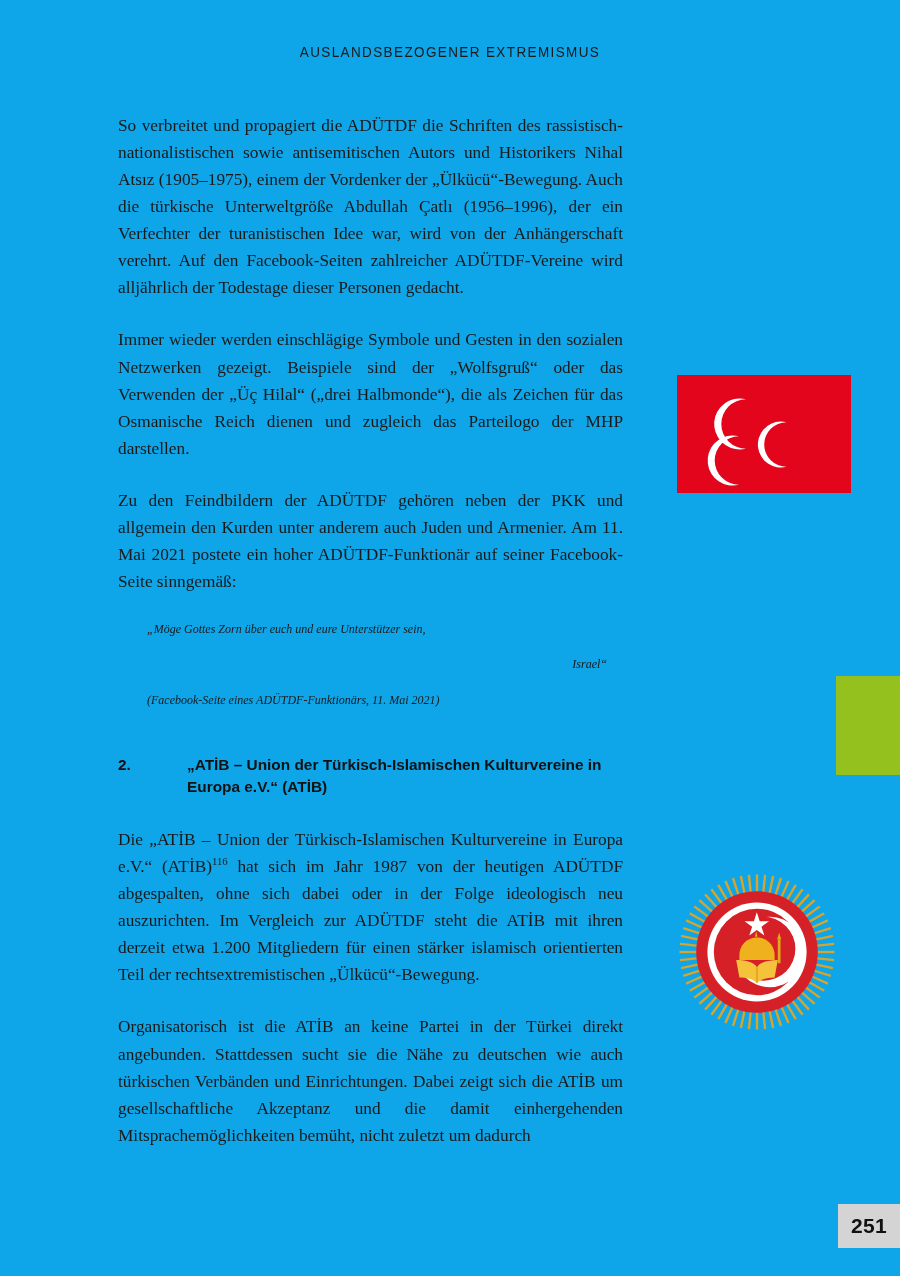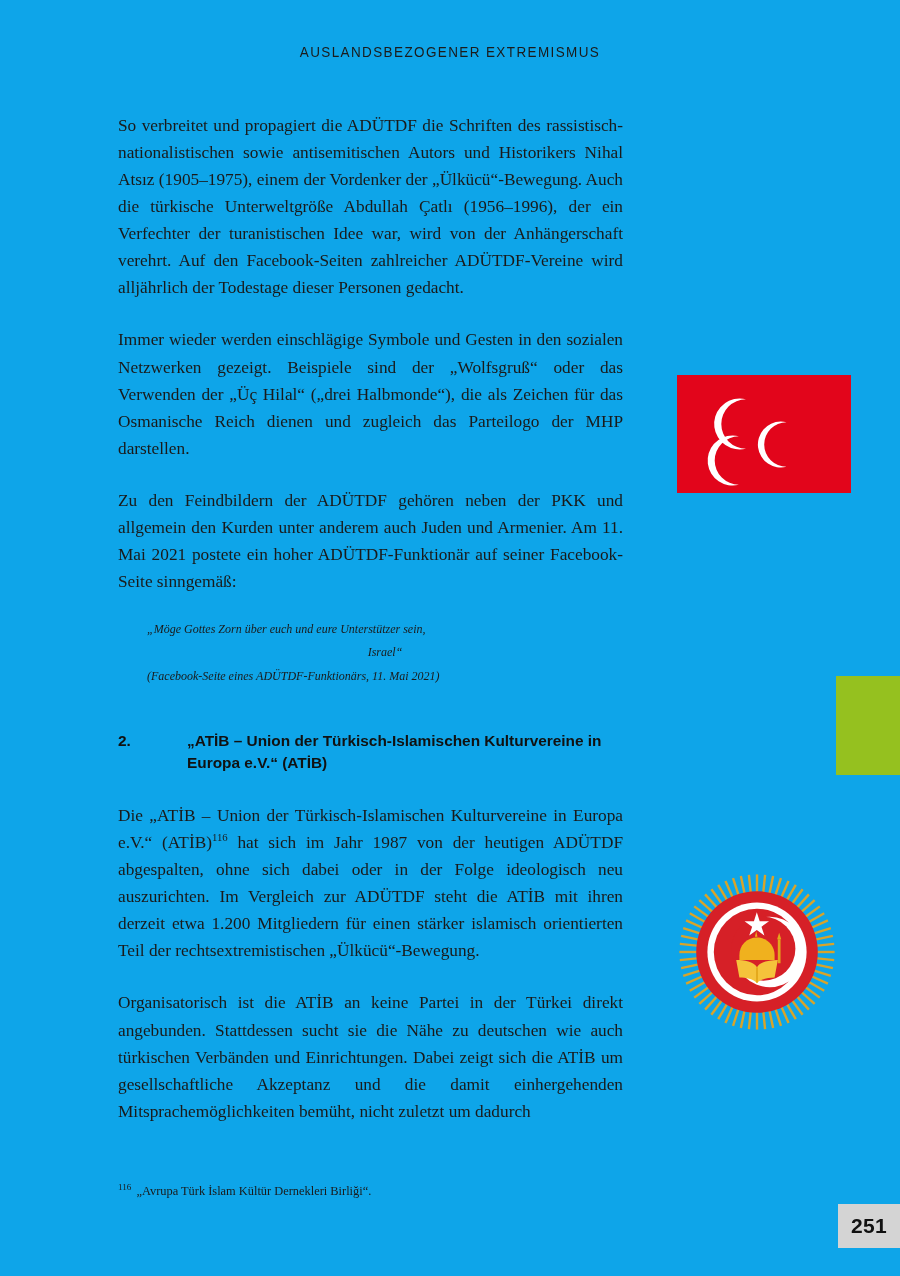--- a/index.html
+++ b/index.html
@@ -73,21 +73,21 @@
     font-style: italic;
     font-size: 12px;
     line-height: 1.62;
     color: #1a1a1a;
   }
   .quote-line-1 {
     text-align: justify;
     text-justify: inter-word;
     margin: 0;
   }
-  .quote-line-2 { margin: 4px; text-align: center; }
+  .quote-line-2 { margin: 16px; text-align: right; }
   .quote-source { margin: 0; text-align: left; }
 
   
   .section-heading {
     display: flex;
     margin: 44px 0 28px 0;
     font-family: "Liberation Sans", sans-serif;
     font-weight: bold;
     font-size: 15.4px;
     line-height: 1.42;
@@ -192,23 +192,20 @@
     <h2 class="section-heading">
       <span class="num">2.</span>
       <span class="heading-text">„ATİB – Union der Türkisch-Islamischen Kulturvereine in Europa e.V.“ (ATİB)</span>
     </h2>
 
     <p class="body-par"><span>Die „ATİB – Union der Türkisch-Islamischen Kulturvereine in Europa e.V.“ (ATİB)</span><sup class="fn">116</sup><span> hat sich im Jahr 1987 von der heutigen ADÜTDF abgespalten, ohne sich dabei oder in der Folge ideologisch neu auszurichten. Im Vergleich zur ADÜTDF steht die ATİB mit ihren derzeit etwa 1.200 Mitgliedern für einen stärker islamisch orientierten Teil der rechtsextremistischen „Ülkücü“-Bewegung.</span></p>
 
     <p class="body-par">Organisatorisch ist die ATİB an keine Partei in der Türkei direkt angebunden. Stattdessen sucht sie die Nähe zu deutschen wie auch türkischen Verbänden und Einrichtungen. Dabei zeigt sich die ATİB um gesellschaftliche Akzeptanz und die damit einhergehenden Mitsprachemöglichkeiten bemüht, nicht zuletzt um dadurch</p>
   </div>
 
-  <div class="footnote">
-    <sup class="fn-marker">116</sup><span>„Avrupa Türk İslam Kültür Dernekleri Birliği“.</span>
-  </div>
 
   <figure class="mhp-flag">
     <svg viewBox="0 0 174 118" xmlns="http://www.w3.org/2000/svg" aria-hidden="true">
       <rect x="0" y="0" width="174" height="118" fill="#e2051b"></rect>
       <g fill="#ffffff">
 
         <path d="M62.5 23.5a25.5 25.5 0 1 0 6.5 50.2 21 21 0 1 1 0-49.4 25.5 25.5 0 0 0-6.5-0.8z"></path>
 
         <path d="M103.5 46.5a23 23 0 1 0 6 45.3 19 19 0 1 1 0-44.6 23 23 0 0 0-6-0.7z"></path>
 

